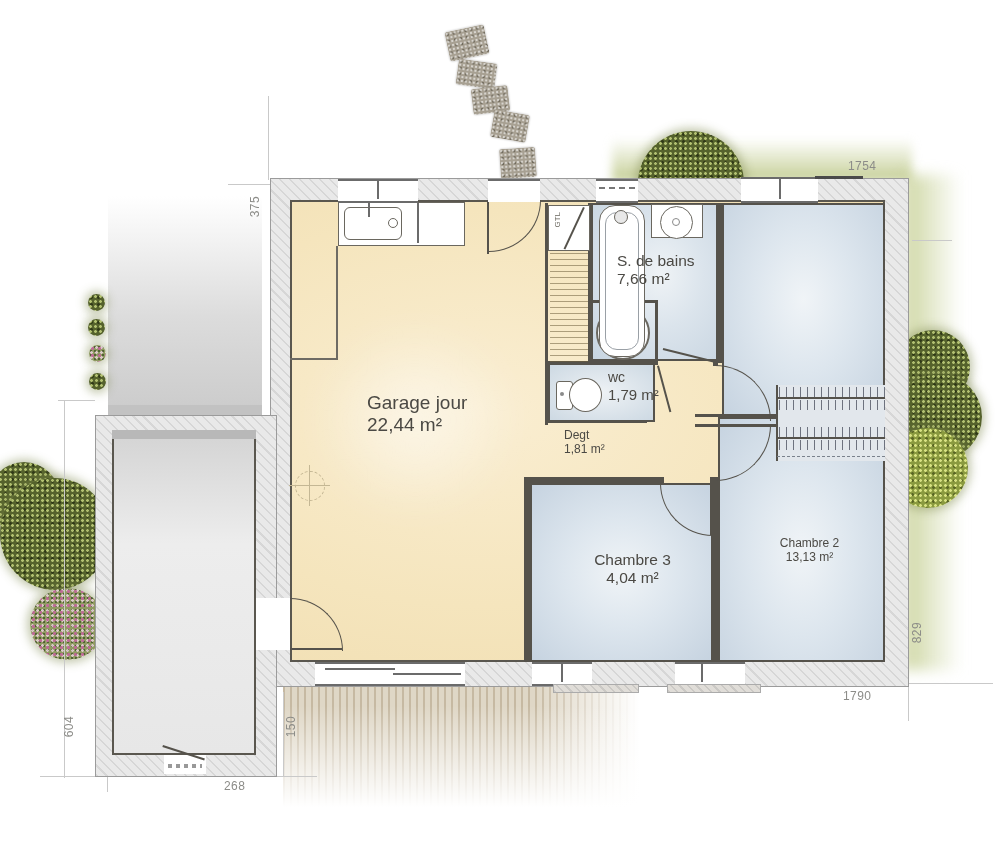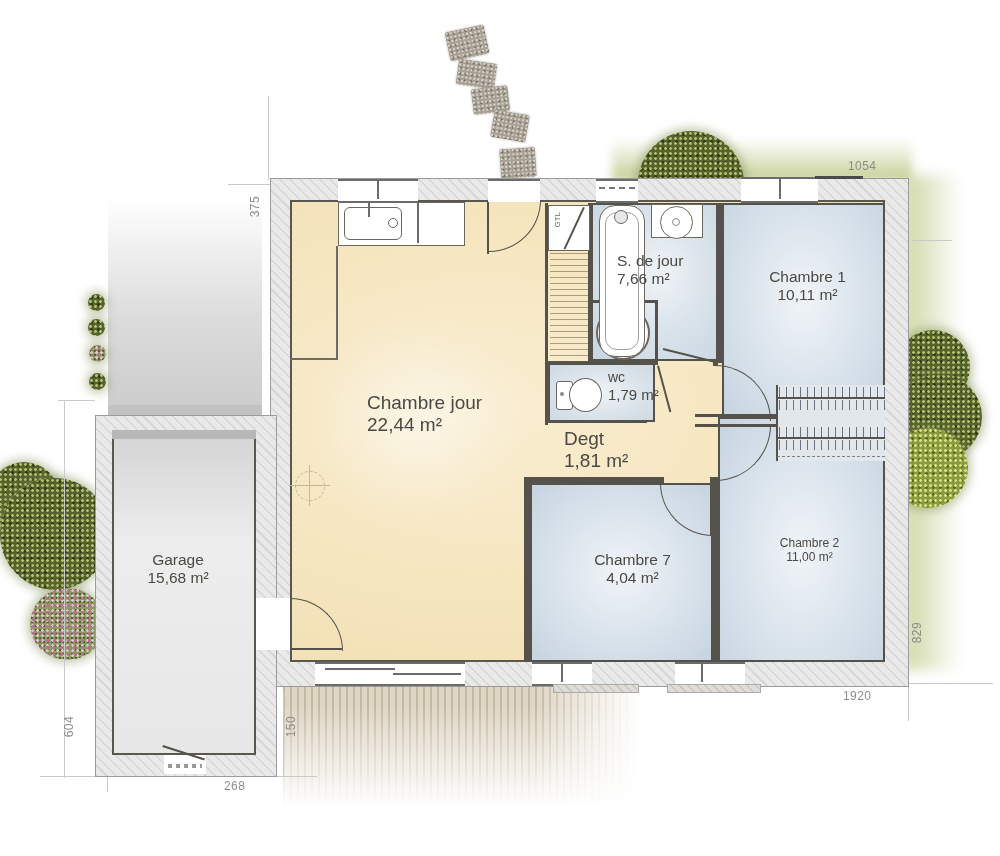--- a/index.html
+++ b/index.html
@@ -215,54 +215,46 @@
   <div class="tick" style="left:325px;top:668px;width:70px;height:2px;"></div>
   <div class="tick" style="left:393px;top:673px;width:68px;height:2px;"></div>
   <div class="win" style="left:532px;top:662px;width:60px;height:20px;"></div>
   <div class="tick" style="left:561px;top:664px;width:2px;height:18px;"></div>
   <div class="win" style="left:675px;top:662px;width:70px;height:20px;"></div>
   <div class="tick" style="left:701px;top:664px;width:2px;height:18px;"></div>
   <div class="abs" style="left:553px;top:684px;width:84px;height:7px;background:repeating-linear-gradient(45deg,rgba(140,140,140,.25) 0 1.5px,transparent 1.5px 6px),#e0ddd8;border:1px solid #ababab;"></div>
   <div class="abs" style="left:667px;top:684px;width:92px;height:7px;background:repeating-linear-gradient(45deg,rgba(140,140,140,.25) 0 1.5px,transparent 1.5px 6px),#e0ddd8;border:1px solid #ababab;"></div>
 
   <div class="lbl" style="left:367px;top:392px;font-size:19px;">
-    <span>Chambre jour</span>
+    <span>Garage jour</span>
     <span>22,44 m²</span>
   </div>
-  <div class="lbl" style="left:130px;top:551px;width:96px;font-size:15.5px;text-align:center;">
-    <span>Garage</span>
-    <span>15,68 m²</span>
-  </div>
   <div class="lbl" style="left:617px;top:252px;font-size:15.5px;">
-    <span>S. de jour</span>
+    <span>S. de bains</span>
     <span>7,66 m²</span>
-  </div>
-  <div class="lbl" style="left:755px;top:268px;width:105px;font-size:15.5px;text-align:center;">
-    <span>Chambre 1</span>
-    <span>10,11 m²</span>
   </div>
   <div class="lbl" style="left:608px;top:369px;font-size:14px;">
     <span>wc</span>
     <span style="font-size:15px;">1,79 m²</span>
   </div>
-  <div class="lbl" style="left:564px;top:428px;font-size:19px;">
+  <div class="lbl" style="left:564px;top:428px;font-size:12px;">
     <span>Degt</span>
     <span>1,81 m²</span>
   </div>
   <div class="lbl" style="left:580px;top:551px;width:105px;font-size:15.5px;text-align:center;">
-    <span>Chambre 7</span>
+    <span>Chambre 3</span>
     <span>4,04 m²</span>
   </div>
   <div class="lbl" style="left:757px;top:536px;width:105px;font-size:12px;text-align:center;">
     <span>Chambre 2</span>
-    <span>11,00 m²</span>
-  </div>
-
-  <div class="dim" style="left:848px;top:159px;">1054</div>
+    <span>13,13 m²</span>
+  </div>
+
+  <div class="dim" style="left:848px;top:159px;">1754</div>
   <div class="bar" style="left:815px;top:176px;width:48px;height:2.5px;background:#4a4a4a;"></div>
   <div class="dim" style="left:248px;top:196px;height:42px;"><span class="vdim">375</span></div>
   <div class="dim" style="left:910px;top:622px;height:42px;"><span class="vdim">829</span></div>
-  <div class="dim" style="left:843px;top:689px;">1920</div>
+  <div class="dim" style="left:843px;top:689px;">1790</div>
   <div class="dim" style="left:62px;top:716px;height:42px;"><span class="vdim">604</span></div>
   <div class="dim" style="left:284px;top:716px;height:42px;"><span class="vdim">150</span></div>
   <div class="dim" style="left:224px;top:779px;">268</div>
 
 </div>
 
 </body></html>

